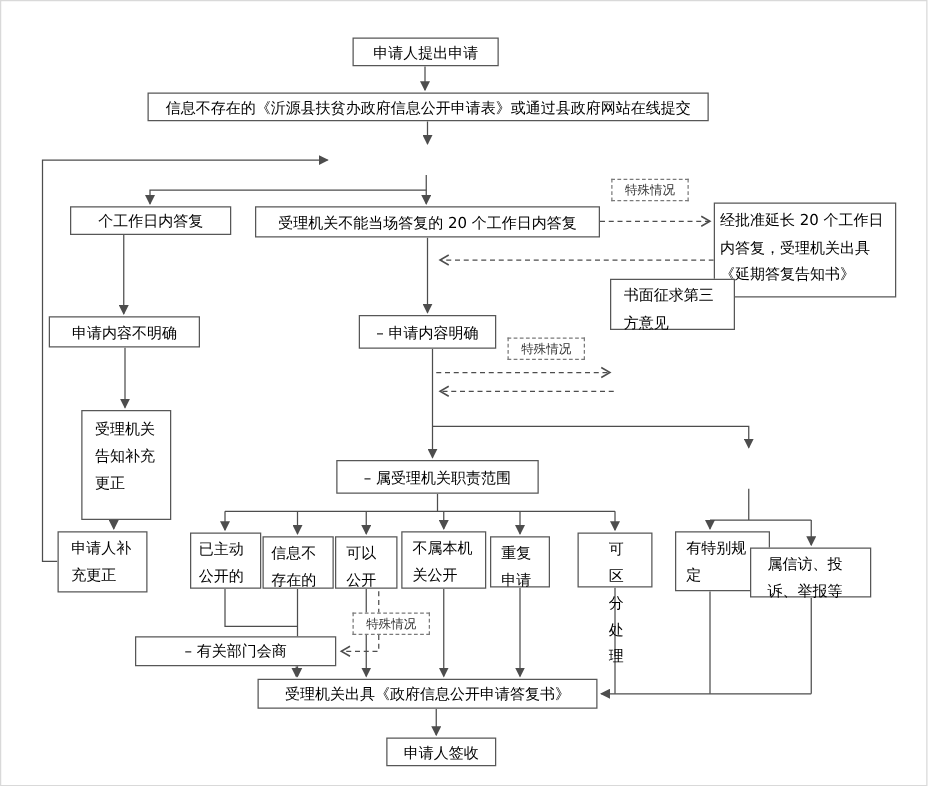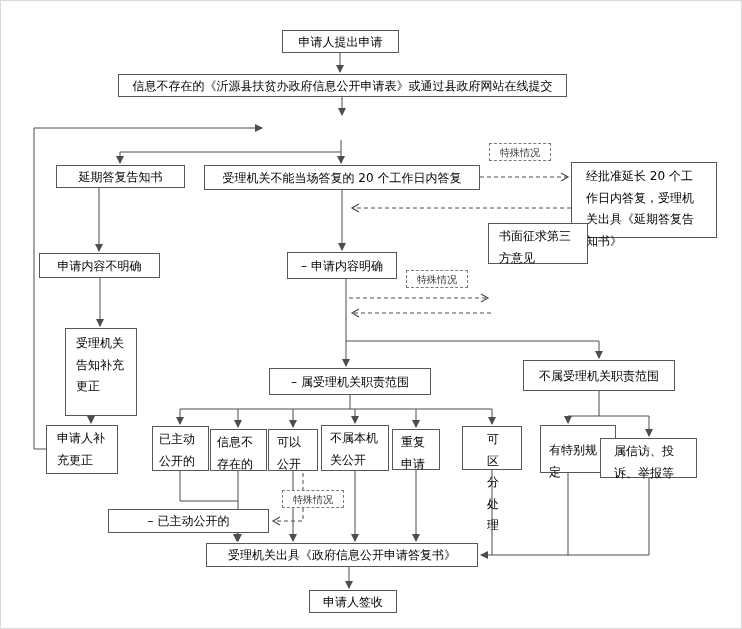--- a/index.html
+++ b/index.html
@@ -71,61 +71,60 @@
       <path d="M490 312 L351 312" stroke-dasharray="4 3" marker-end="url(#oah)"></path>
       <path d="M302 472 L302 520 L272 520" stroke-dasharray="4 3" marker-end="url(#oah)"></path>
     </g>
   </svg>
 
   <div class="node" style="left:281px;top:29px;width:117px;height:23px">申请人提出申请</div>
 
   <div class="node" style="left:117px;top:73px;width:449px;height:23px">信息不存在的《沂源县扶贫办政府信息公开申请表》或通过县政府网站在线提交</div>
 
 
-  <div class="node" style="left:55px;top:164px;width:129px;height:23px">延期答复告知书</div>
+  <div class="node" style="left:55px;top:164px;width:129px;height:23px">个工作日内答复</div>
 
   <div class="node" style="left:203px;top:164px;width:276px;height:25px">受理机关不能当场答复的 20 个工作日内答复</div>
 
   <div class="node dashed" style="left:488px;top:142px;width:62px;height:18px">特殊情况</div>
 
-  <div class="node tl" style="left:570px;top:161px;width:146px;height:76px;padding:3px 14px">经批准延长 20 个工作日内答复，受理机关出具《延期答复告知书》</div>
+  <div class="node tl" style="left:570px;top:161px;width:146px;height:76px;padding:3px 4px">经批准延长 20 个工作日内答复，受理机关出具《延期答复告知书》</div>
 
   <div class="node tl" style="left:487px;top:222px;width:100px;height:41px;padding:2px 10px">书面征求第三方意见</div>
 
   <div class="node" style="left:38px;top:252px;width:121px;height:25px">申请内容不明确</div>
 
   <div class="node" style="left:286px;top:251px;width:110px;height:27px">– 申请内容明确</div>
 
   <div class="node dashed" style="left:405px;top:269px;width:62px;height:18px">特殊情况</div>
 
   <div class="node tl" style="left:64px;top:327px;width:72px;height:88px;padding:4px 10px">受理机关告知补充更正</div>
 
   <div class="node tl" style="left:45px;top:424px;width:72px;height:49px;padding:2px 10px">申请人补充更正</div>
 
   <div class="node" style="left:268px;top:367px;width:162px;height:27px">– 属受理机关职责范围</div>
 
-  <div class="node" style="left:522px;top:359px;width:152px;height:31px">不属受理机关职责范围</div>
 
   <div class="node tl" style="left:151px;top:425px;width:57px;height:45px;padding:2px 6px">已主动公开的</div>
 
   <div class="node tl" style="left:209px;top:428px;width:57px;height:42px;padding:2px 6px">信息不存在的</div>
 
   <div class="node tl" style="left:267px;top:428px;width:50px;height:42px;padding:2px 8px">可以公开</div>
 
   <div class="node tl" style="left:320px;top:424px;width:68px;height:46px;padding:2px 8px">不属本机关公开</div>
 
   <div class="node tl" style="left:391px;top:428px;width:48px;height:41px;padding:2px 8px">重复申请</div>
 
   <div class="node tl" style="left:461px;top:425px;width:60px;height:44px;padding:2px 24px">可区分处理</div>
 
-  <div class="node tl" style="left:539px;top:424px;width:76px;height:48px;padding:14px 8px">有特别规定</div>
+  <div class="node tl" style="left:539px;top:424px;width:76px;height:48px;padding:2px 8px">有特别规定</div>
 
   <div class="node tl" style="left:599px;top:437px;width:97px;height:40px;padding:2px 13px">属信访、投诉、举报等</div>
 
   <div class="node dashed" style="left:281px;top:489px;width:62px;height:18px">特殊情况</div>
 
-  <div class="node" style="left:107px;top:508px;width:161px;height:24px">– 已主动公开的</div>
+  <div class="node" style="left:107px;top:508px;width:161px;height:24px">– 有关部门会商</div>
 
   <div class="node" style="left:205px;top:542px;width:272px;height:24px">受理机关出具《政府信息公开申请答复书》</div>
 
   <div class="node" style="left:308px;top:589px;width:88px;height:23px">申请人签收</div>
 
 </div>
 
 </body></html>

